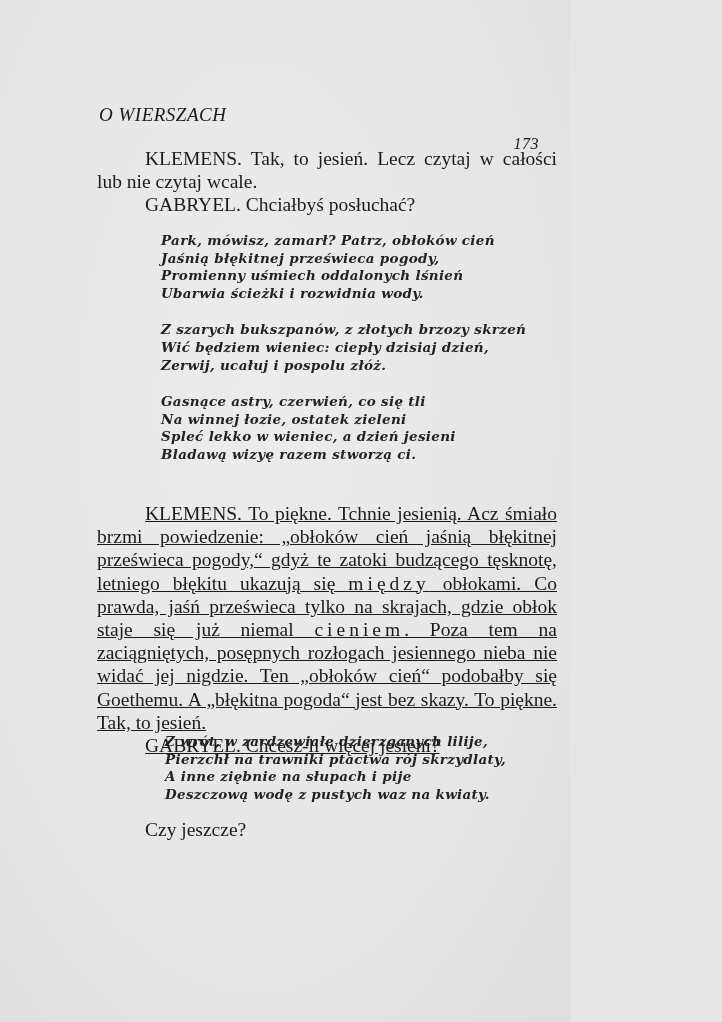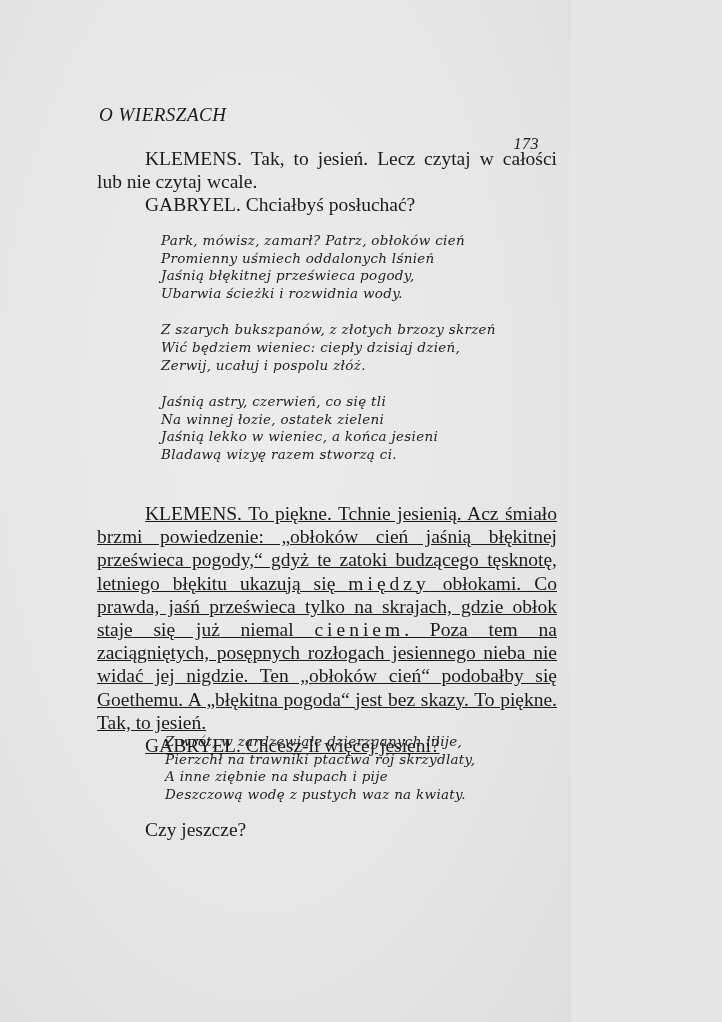--- a/index.html
+++ b/index.html
@@ -49,21 +49,21 @@
       left: 161px;
       font-style: italic;
       font-size: 13.5px;
       line-height: 17.6px;
       letter-spacing: 0.3px;
       font-family: "DejaVu Serif", serif;
       font-weight: normal;
       color: #222;
     }
     .stanza { margin: 0 0 19px 0; }
-    .stanza-line { display: block; white-space: nowrap; }
+    .stanza-line { display: block; white-space: nowrap; font-weight: bold; }
 
     .speaker { letter-spacing: 0; }
   </style>
 </head>
 <body>
 
 <div class="page">
 
   <div class="running-head">
     <span class="title">O WIERSZACH</span>
@@ -77,33 +77,33 @@
     </p>
     <p class="para">
       <span class="speaker">GABRYEL.</span>
       <span>Chciałbyś posłuchać?</span>
     </p>
   </div>
 
   <div class="poem" style="top:232px;">
     <div class="stanza">
       <span class="stanza-line">Park, mówisz, zamarł?  Patrz, obłoków cień</span>
+      <span class="stanza-line">Jaśnią błękitnej prześwieca pogody,</span>
       <span class="stanza-line">Promienny uśmiech oddalonych lśnień</span>
-      <span class="stanza-line">Jaśnią błękitnej prześwieca pogody,</span>
       <span class="stanza-line">Ubarwia ścieżki i rozwidnia wody.</span>
     </div>
     <div class="stanza">
       <span class="stanza-line">Z szarych bukszpanów, z złotych brzozy skrzeń</span>
       <span class="stanza-line">Wić będziem wieniec: ciepły dzisiaj dzień,</span>
       <span class="stanza-line">Zerwij, ucałuj i pospolu złóż.</span>
     </div>
     <div class="stanza">
-      <span class="stanza-line">Jaśnią astry, czerwień, co się tli</span>
+      <span class="stanza-line">Gasnące astry, czerwień, co się tli</span>
       <span class="stanza-line">Na winnej łozie, ostatek zieleni</span>
-      <span class="stanza-line">Jaśnią lekko w wieniec, a końca jesieni</span>
+      <span class="stanza-line">Spleć lekko w wieniec, a dzień jesieni</span>
       <span class="stanza-line">Bladawą wizyę razem stworzą ci.</span>
     </div>
   </div>
 
   <div class="body-text" style="top:502px;text-decoration:underline;">
     <p class="para">
       <span class="speaker">KLEMENS.</span>
       <span>To piękne.  Tchnie jesienią.  Acz śmiało brzmi powiedzenie: „obłoków cień jaśnią błękitnej prześwieca pogody,“ gdyż te zatoki budzącego tęsknotę, letniego błękitu ukazują się </span><span class="spaced">między</span><span> obłokami.  Co prawda, jaśń prześwieca tylko na skrajach, gdzie obłok staje się już niemal </span><span class="spaced">cieniem</span><span>.  Poza tem na zaciągniętych, posępnych rozłogach jesiennego nieba nie widać jej nigdzie. Ten „obłoków cień“ podobałby się Goethemu.  A „błękitna pogoda“ jest bez skazy.  To piękne.  Tak, to jesień.</span>
     </p>
     <p class="para">

